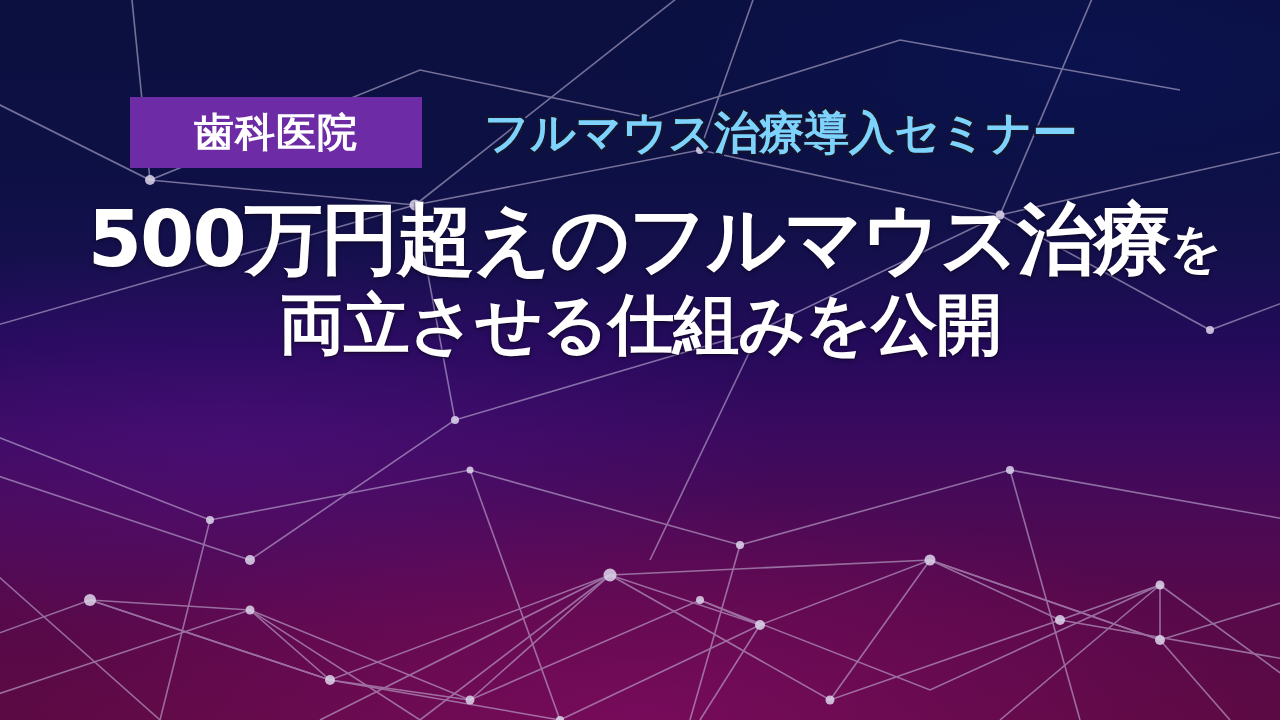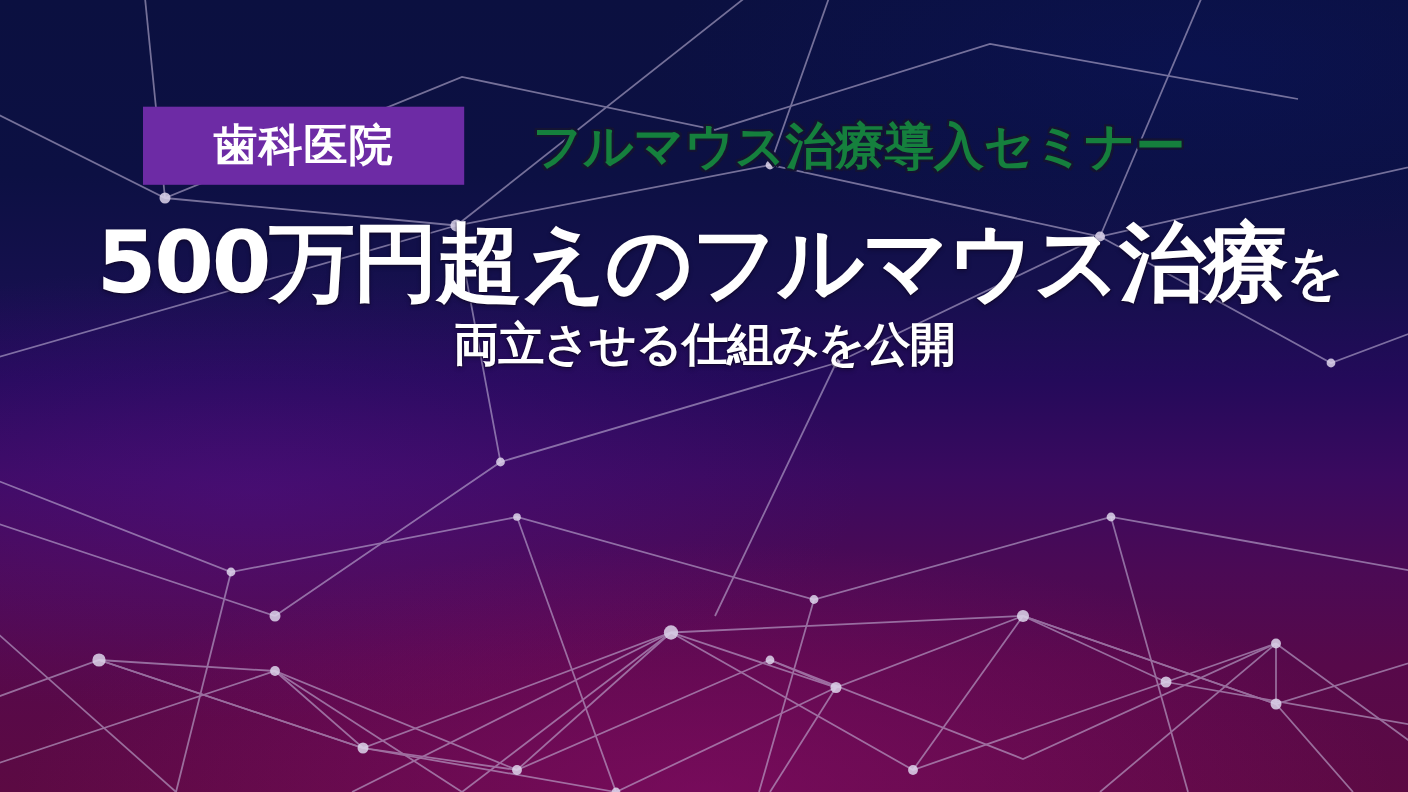--- a/index.html
+++ b/index.html
@@ -84,21 +84,21 @@
     color: #ffffff;
     font-size: 40px;
     font-weight: 700;
     letter-spacing: 1px;
     line-height: 1;
     box-sizing: border-box;
   }
 
   .eyebrow-title {
     margin-left: 62px;
-    color: #15803d;
+    color: #7dd3fc;
     font-size: 45px;
     font-weight: 700;
     line-height: 1;
     letter-spacing: 0px;
     white-space: nowrap;
     text-shadow:
        2px 0 0 #141433, -2px 0 0 #141433,
        0 2px 0 #141433, 0 -2px 0 #141433,
        2px 2px 0 #141433, -2px -2px 0 #141433,
        2px -2px 0 #141433, -2px 2px 0 #141433;
@@ -133,21 +133,21 @@
     letter-spacing: -2px;
     margin-bottom: 14px;
   }
   .hl-3 {
     font-size: 78px;
     letter-spacing: -2px;
     margin-bottom: 14px;
     padding-left: 28px;
   }
   .hl-4 {
-    font-size: 42px;
+    font-size: 66px;
     letter-spacing: -1px;
   }
 
   .particle {
     font-size: 0.60em;
     font-weight: 700;
   }
   .hl-3 .particle {
     font-size: 0.66em;
   }

